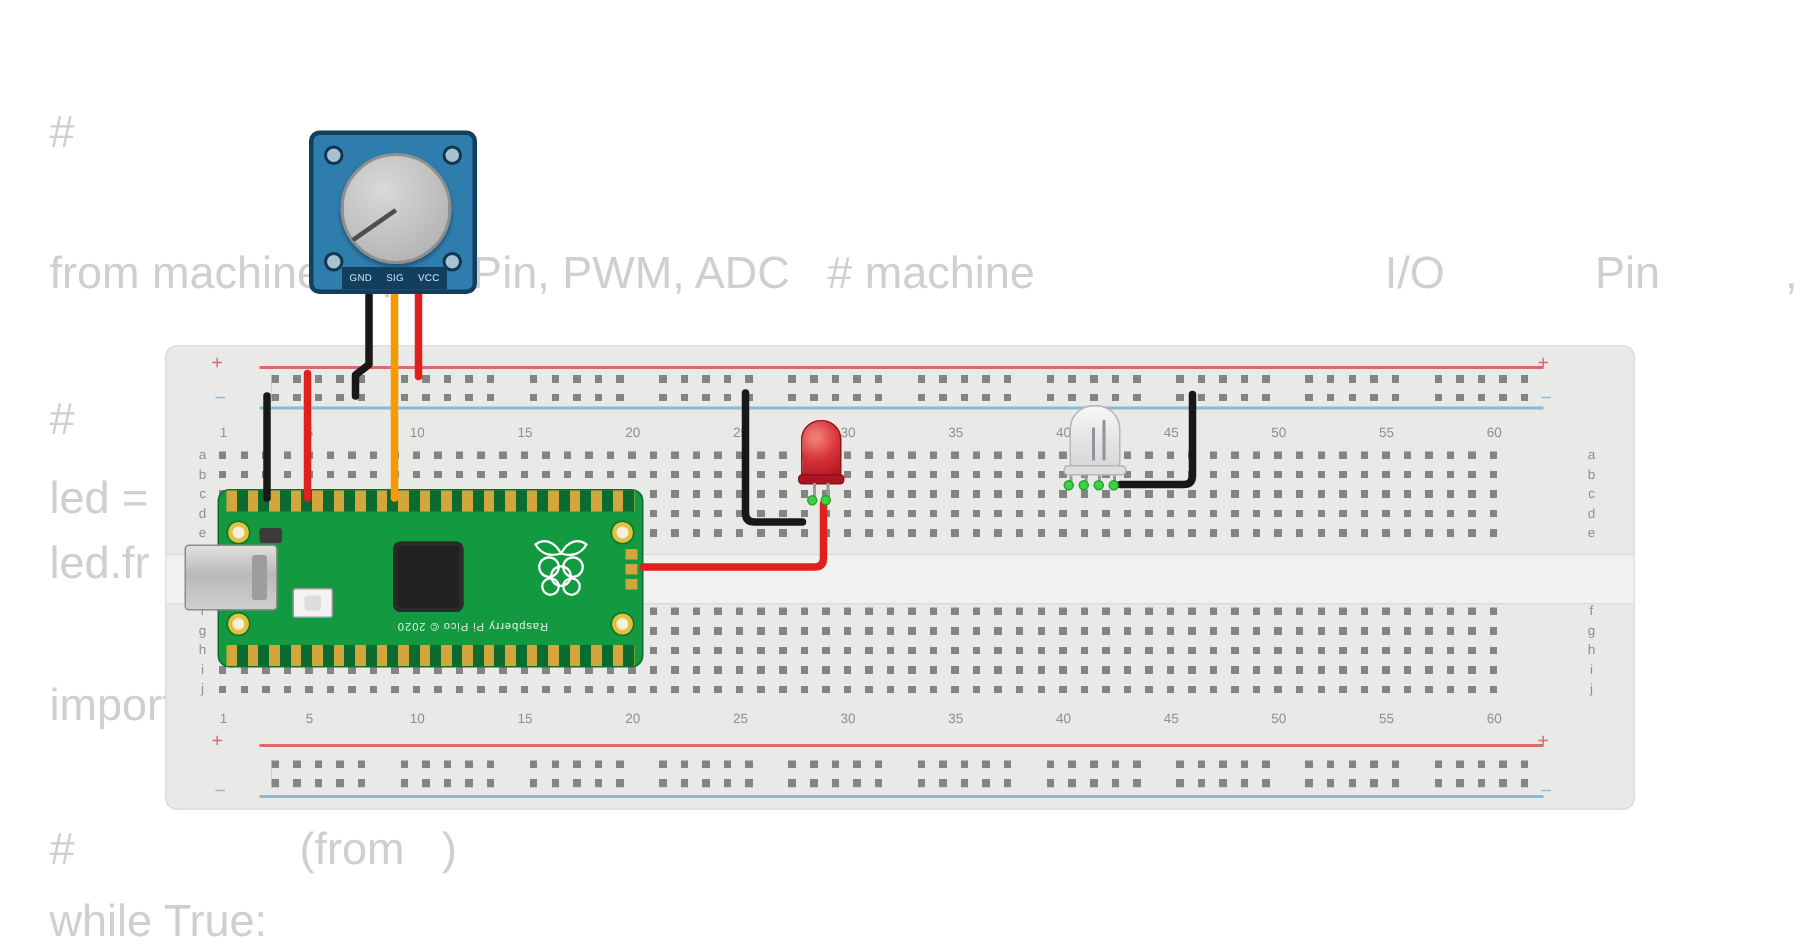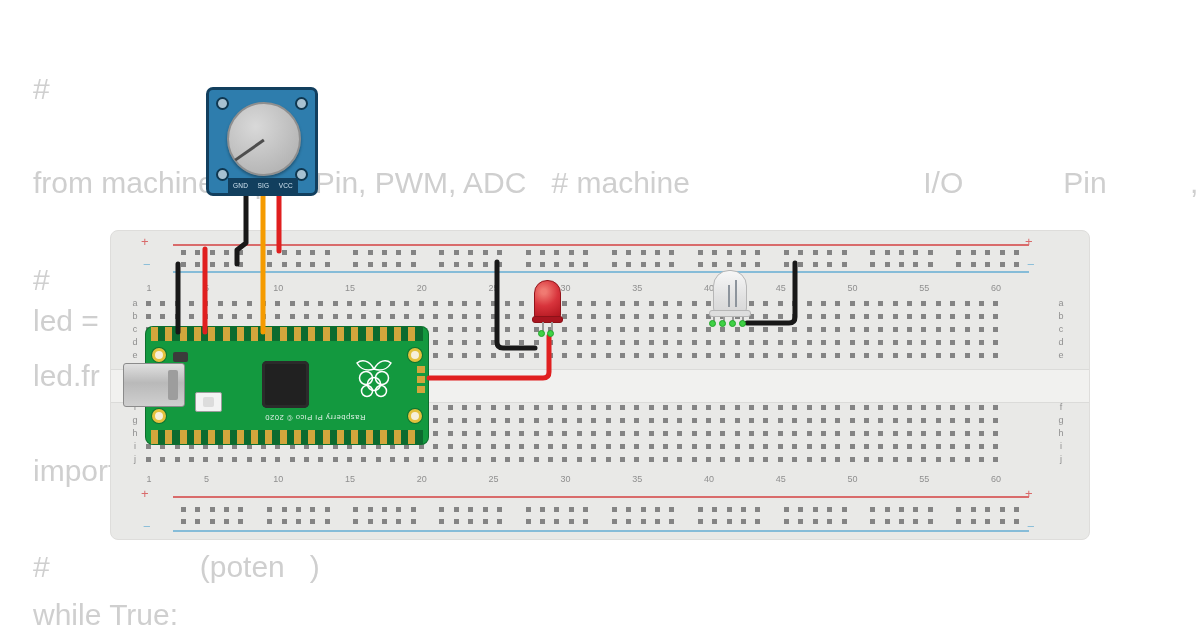--- a/index.html
+++ b/index.html
@@ -1,21 +1,21 @@
 <!DOCTYPE html>
 <html style="--background: #ffffff; --code-text: #cfcfcf; --board: #e9e9e7; --hole: #848484; --label: #8f8f8f; --rail-red: #d96b6b; --rail-blue: #86bcd8; --pico-green: #13993f; --pin-gold: #d2a63c; --pot-blue: #2e7dad; --pot-dark: #123f5e; --wire-black: #181818; --wire-red: #e01f1f; --wire-orange: #f59b00; --led-red: #b2161f; --terminal-green: #3fd145;"><head>
 <meta charset="utf-8">
 <style>
   *{margin:0;padding:0;box-sizing:border-box}
   body{background:#fff}
   .canvas{position:relative;width:1200px;height:630px;background:var(--background,#fff);overflow:hidden;font-family:"Liberation Sans",sans-serif}
 
   
   .code-line{position:absolute;left:33px;font-size:30px;line-height:34px;color:var(--code-text,#cfcfcf);white-space:pre}
-  .l1{top:72px}.l2{top:166px}.l3{top:263px}.l4{top:304px}.l5{top:359px}.l6{top:454px}.l7{top:550px}.l8{top:598px}
+  .l1{top:72px}.l2{top:166px}.l3{top:263px}.l4{top:316px}.l5{top:359px}.l6{top:454px}.l7{top:550px}.l8{top:598px}
 
   
   .breadboard{position:absolute;left:110px;top:230px;width:980px;height:310px;background:var(--board,#e9e9e7);border:1px solid #dedddb;border-radius:8px}
   .rail-line{position:absolute;left:62px;width:856px;height:2px}
   .rail-line.red{background:var(--rail-red,#d96b6b)}
   .rail-line.blue{background:var(--rail-blue,#86bcd8)}
   .rl-top-red{top:13px}.rl-top-blue{top:40px}.rl-bot-red{top:265px}.rl-bot-blue{top:299px}
   .rail-holes{position:absolute;left:70px;width:845px;height:18px;background-image:
     linear-gradient(to bottom, transparent 0 5px, var(--board,#e9e9e7) 5px 12.5px, transparent 12.5px 17.5px, var(--board,#e9e9e7) 17.5px 18px),
     repeating-linear-gradient(to right, var(--hole,#848484) 0 5px, transparent 5px 14.36px, var(--hole,#848484) 14.36px 19.36px, transparent 19.36px 28.72px, var(--hole,#848484) 28.72px 33.72px, transparent 33.72px 43.08px, var(--hole,#848484) 43.08px 48.08px, transparent 48.08px 57.44px, var(--hole,#848484) 57.44px 62.44px, transparent 62.44px 86.16px)}
@@ -95,21 +95,21 @@
 
 <div class="canvas">
 
   <div>
     <div class="code-line l1">#</div>
     <div class="code-line l2">from machine import Pin, PWM, ADC   # machine                            I/O            Pin          ,</div>
     <div class="code-line l3">#</div>
     <div class="code-line l4">led = </div>
     <div class="code-line l5">led.fr</div>
     <div class="code-line l6">import</div>
-    <div class="code-line l7">#                  (poten   )</div>
+    <div class="code-line l7">#                  (from   )</div>
     <div class="code-line l8">while True:</div>
   </div>
 
   <div class="breadboard">
     <div class="rail-line red rl-top-red"></div>
     <div class="rail-holes rh-top"></div>
     <div class="rail-line blue rl-top-blue"></div>
     <span class="rail-sign sign-red ps-tl">+</span>
     <span class="rail-sign sign-red ps-tr">+</span>
     <span class="rail-sign sign-blue ms-tl">−</span>

